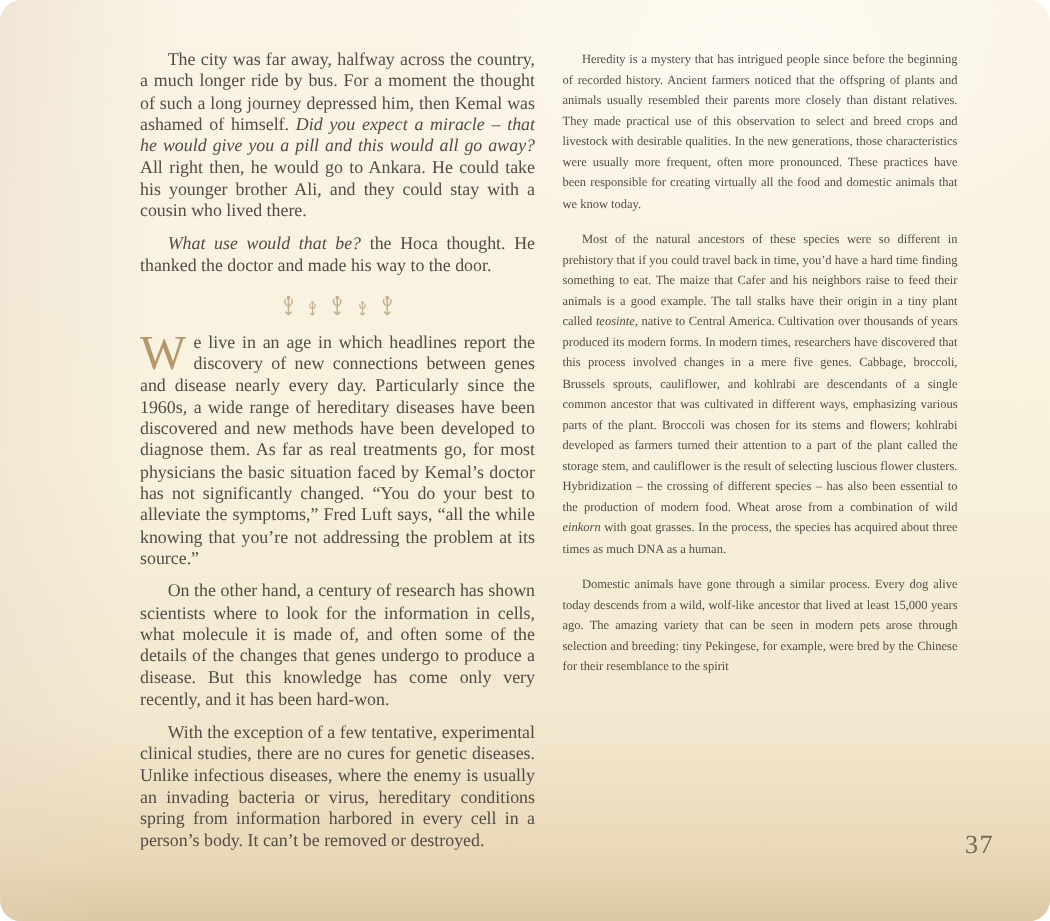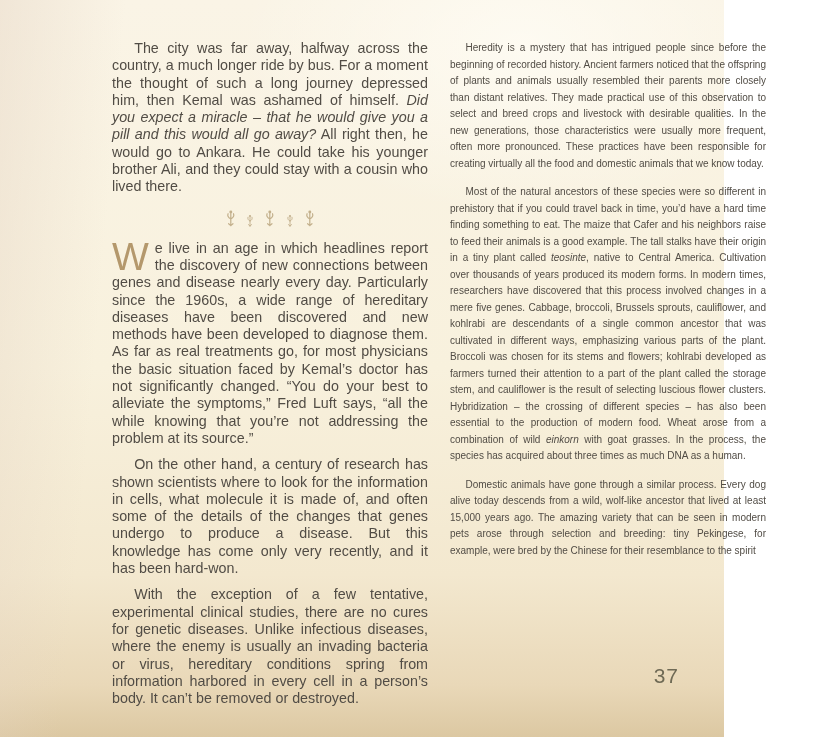--- a/index.html
+++ b/index.html
@@ -2,27 +2,28 @@
 <html lang="en"><head>
 <meta charset="utf-8">
 <style>
   html, body { margin: 0; padding: 0; }
   body {
     width: 840px; height: 737px; overflow: hidden;
     background: #ffffff;
   }
   .page {
     position: relative;
-    width: 724px; height: 737px;
-    font-family: Liberation Sans, sans-serif;
+    width: 840px; height: 737px;
+    font-family: Liberation Serif, serif;
     color: #514c45;
     background:
       radial-gradient(ellipse 430px 260px at 72% 6%, rgba(255,253,246,0.75), rgba(255,253,246,0) 65%),
       linear-gradient(95deg, rgba(229,213,196,0.45) 0%, rgba(229,213,196,0) 16%),
       linear-gradient(180deg, #faf4e6 0%, #f8f1dd 50%, #f3e8cf 78%, #e9d8b8 93%, #dcc8a2 100%);
+    border-radius: 17px;
   }
   .columns {
     position: absolute; left: 112px; top: 40px;
     display: flex; gap: 22px;
   }
   .col { text-align: justify; }
   .col-left  { width: 316px; font-size: 14.3px; line-height: 17.3px; }
   .col-right { width: 316px; font-size: 10px; line-height: 16.5px; }
   .col p { margin: 0 0 9px 0; text-indent: 1.55em; }
   .col-right p { margin-bottom: 12px; }
@@ -43,20 +44,21 @@
     font-size: 21px; color: #6f6a55; letter-spacing: 1px; margin-left: 16px;
   }
 </style>
 </head>
 <body>
 
 <div class="page">
   <div class="columns">
     <div class="col col-left">
         <p><span>The city was far away, halfway across the country, a much longer ride by bus. For a moment the thought of such a long journey depressed him, then Kemal was ashamed of himself. </span><span class="ital">Did you expect a miracle – that he would give you a pill and this would all go away?</span><span> All right then, he would go to Ankara. He could take his younger brother Ali, and they could stay with a cousin who lived there.</span></p>
+        <p><span class="ital">What use would that be?</span><span> the Hoca thought. He thanked the doctor and made his way to the door.</span></p>
         <div class="ornament">
           <svg viewBox="0 0 10 14" width="13.6" height="19">
             <path d="M5 13 V4 M5 8 C3 7.2 2.4 5.6 3 4.2 M5 8 C7 7.2 7.6 5.6 7 4.2 M5 13 L3.4 11.6 M5 13 L6.6 11.6" fill="none" stroke="#c3b08c" stroke-width="0.9" stroke-linecap="round"></path>
             <circle cx="5" cy="3" r="1.1" fill="#c3b08c"></circle>
           </svg>
           <svg viewBox="0 0 10 14" width="10.0" height="14">
             <path d="M5 13 V4 M5 8 C3 7.2 2.4 5.6 3 4.2 M5 8 C7 7.2 7.6 5.6 7 4.2 M5 13 L3.4 11.6 M5 13 L6.6 11.6" fill="none" stroke="#c3b08c" stroke-width="0.9" stroke-linecap="round"></path>
             <circle cx="5" cy="3" r="1.1" fill="#c3b08c"></circle>
           </svg>
           <svg viewBox="0 0 10 14" width="13.6" height="19">

